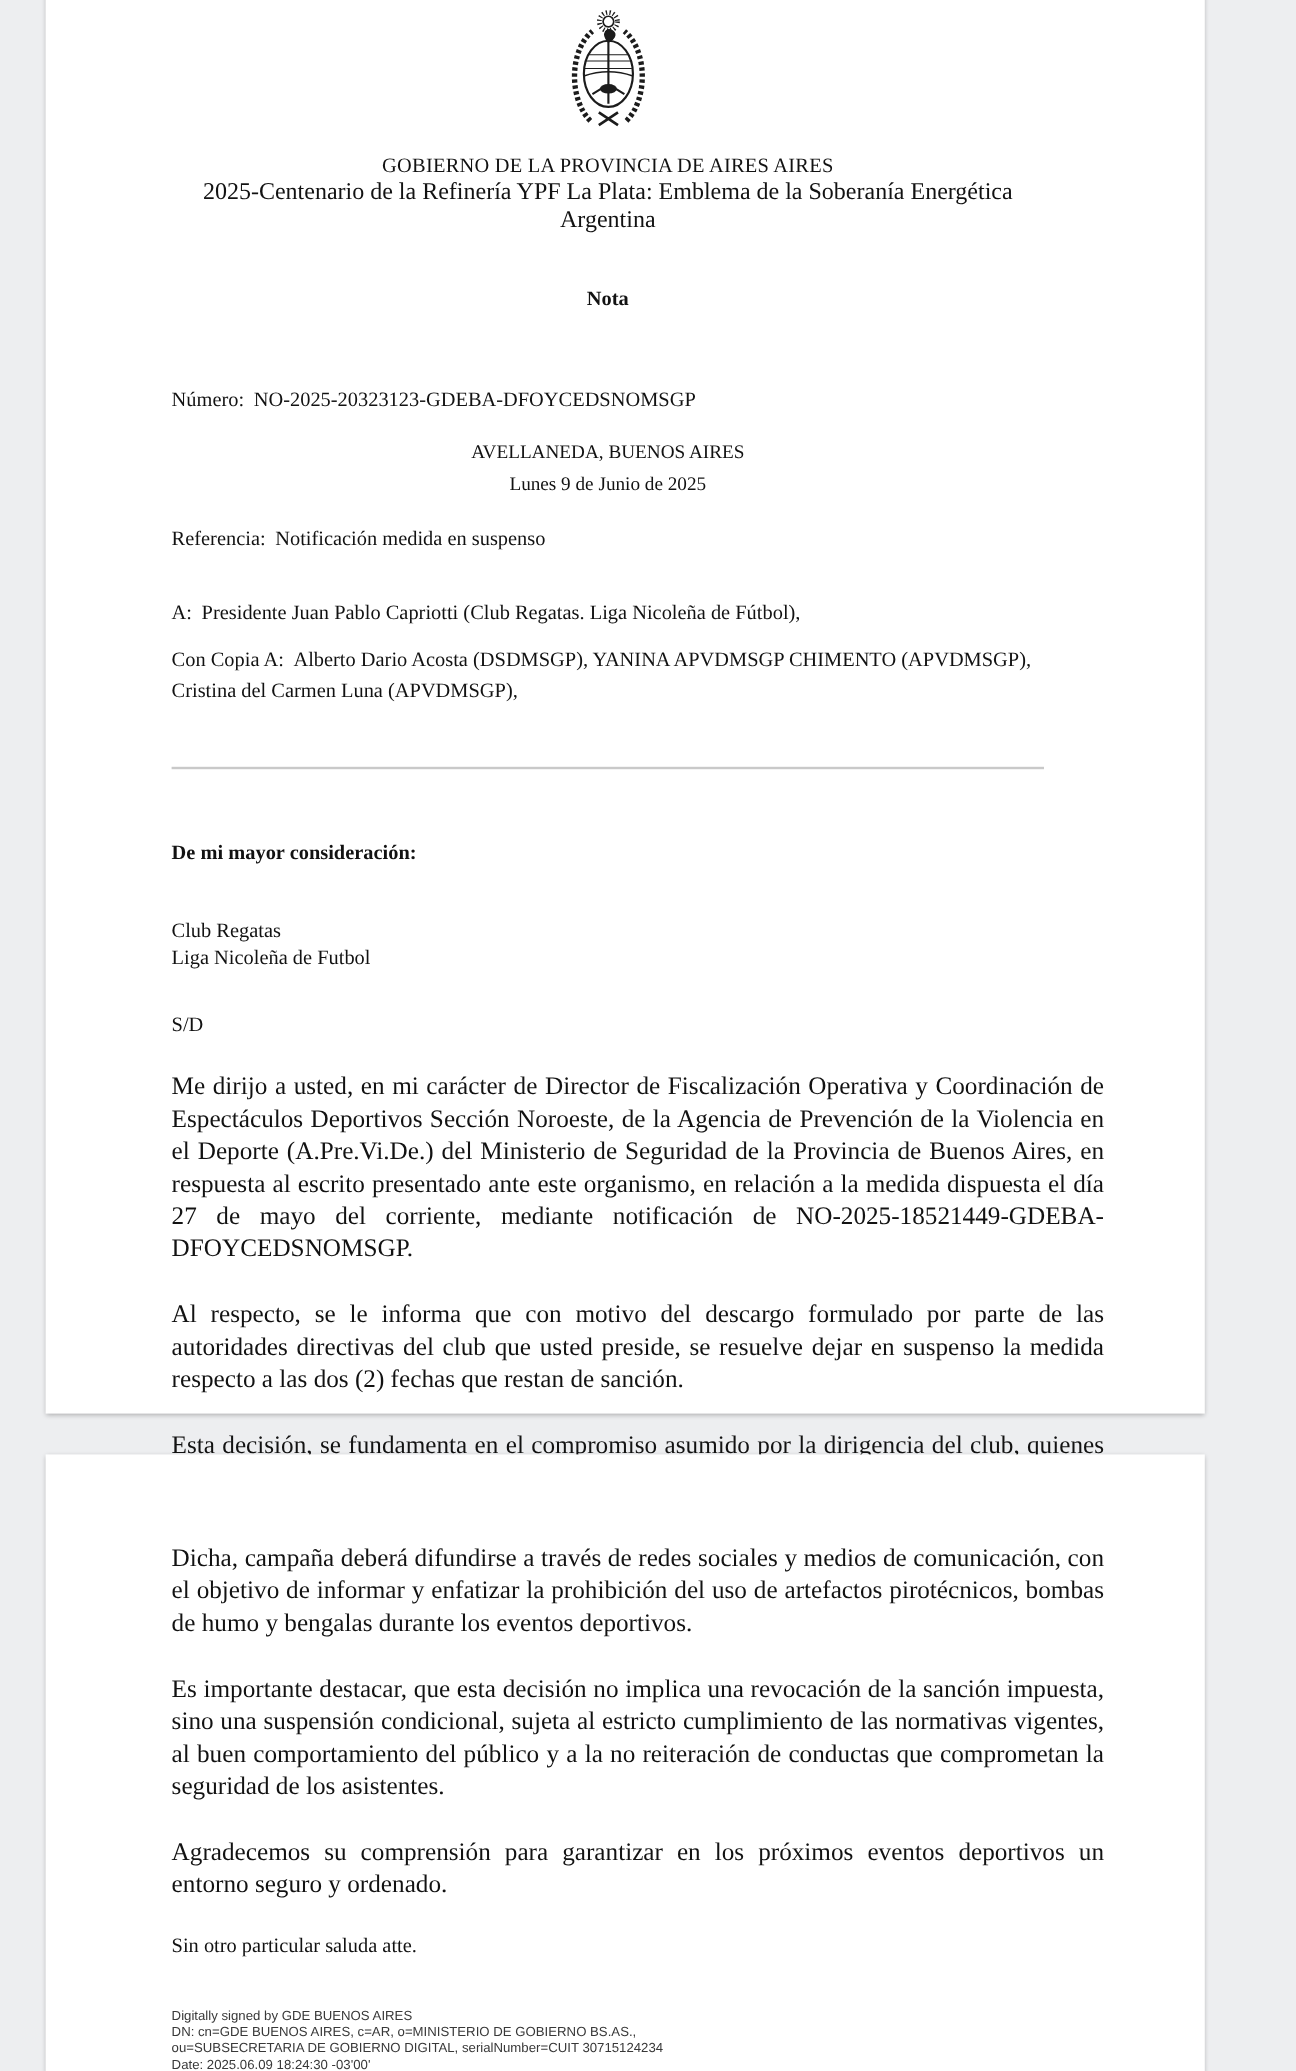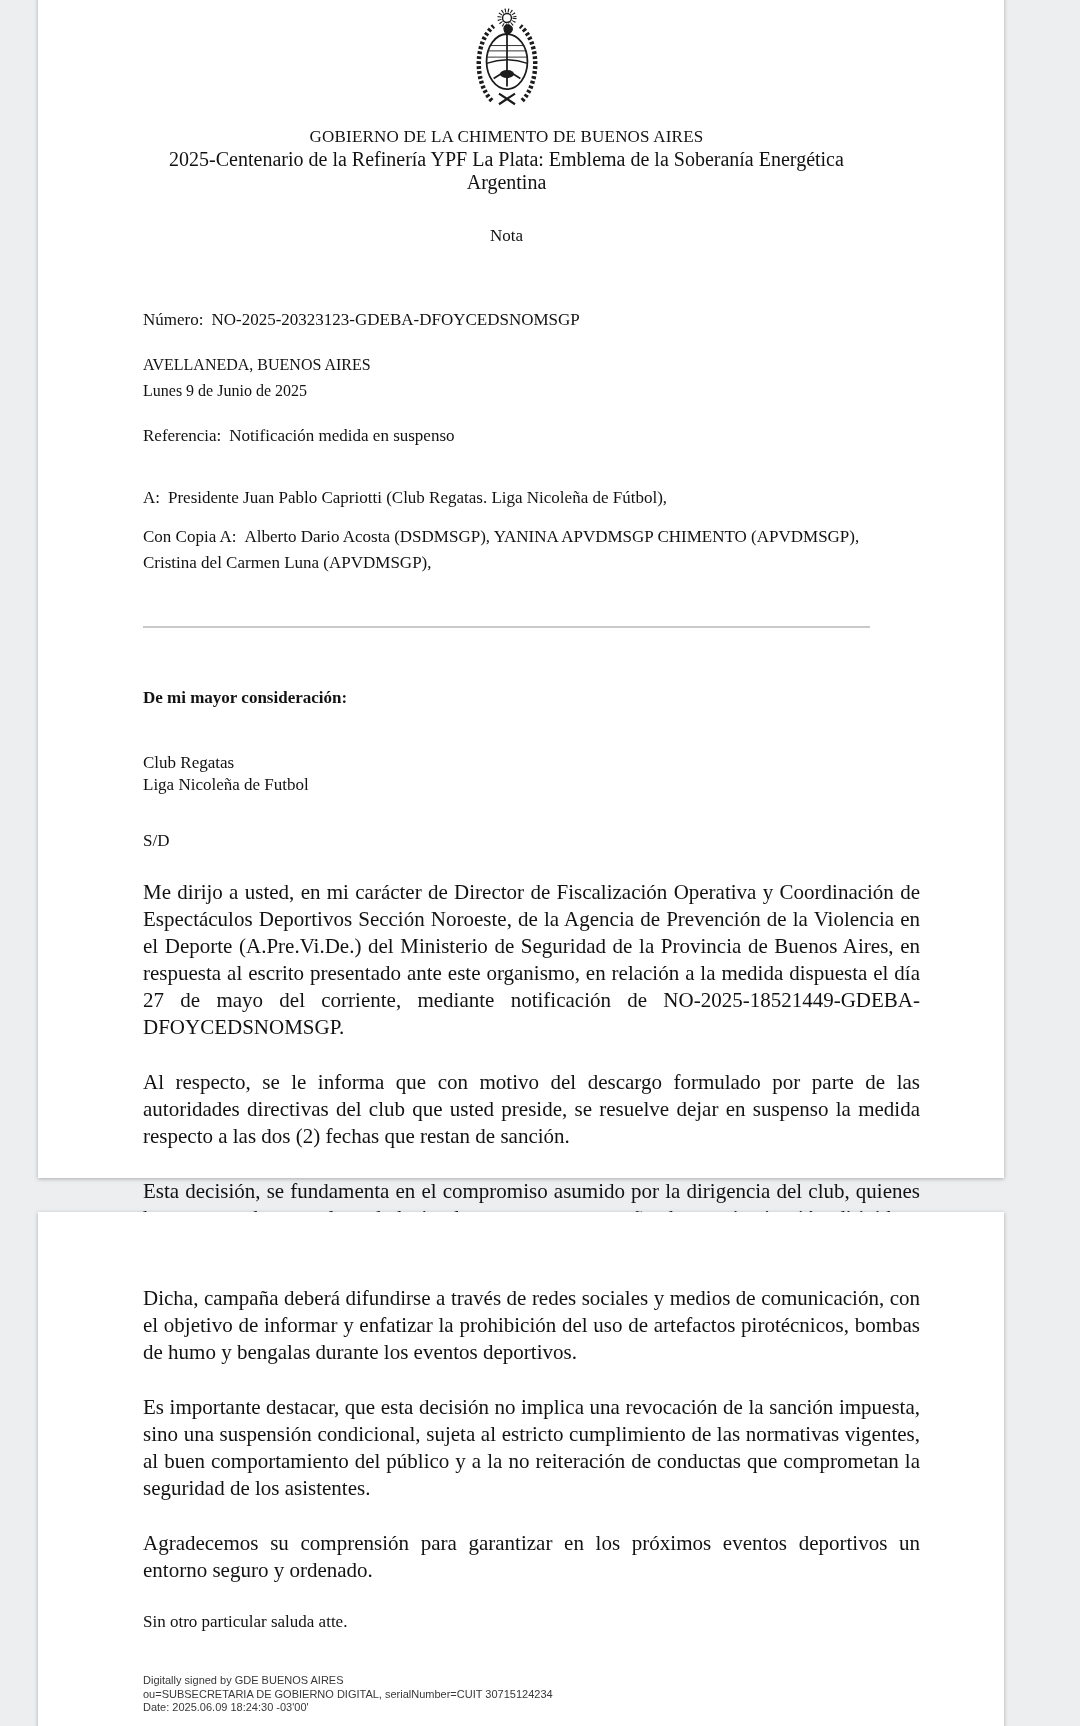--- a/index.html
+++ b/index.html
@@ -14,26 +14,26 @@
     box-shadow:0 1px 4px rgba(0,0,0,0.28);
   }
   #page1{top:-10px;height:1188px;}
   #page2{top:1212px;height:560px;}
   .inner{padding:0 84px 0 105px;}
   .narrow{width:727px;}
   .center{text-align:center;}
   .crest-wrap{text-align:center;padding-top:18px;}
   .org-line{font-size:17px;line-height:22px;margin-top:14px;letter-spacing:.2px;}
   .motto-line{font-size:20px;line-height:23px;}
-  .doc-type{font-weight:normal;font-size:17px;margin-top:32px;}
+  .doc-type{font-weight:bold;font-size:17px;margin-top:44px;}
   .meta-line{font-size:17px;line-height:24px;}
   .lbl{font-weight:normal;}
   .lbl + .val{margin-left:8px;}
   .numero{margin-top:62px;}
-  .place-date{text-align:left;margin-top:20px;}
+  .place-date{text-align:center;margin-top:20px;}
   .place-date div{line-height:26px;}
   .referencia{margin-top:20px;}
   .to-line{margin-top:38px;}
   .cc-line{margin-top:14px;line-height:26px;}
   hr.sep{border:none;border-top:2px solid #c9c9c9;margin:50px 0 0 0;}
   .salutation{font-weight:bold;font-size:17px;margin-top:60px;}
   .addressee{margin-top:44px;font-size:17px;line-height:21.5px;}
   .sd{margin-top:36px;font-size:17px;}
   .para{
     font-size:21px;line-height:27px;text-align:justify;
@@ -70,21 +70,21 @@
               <path d="M26 42 H64 M24 48 H66 M23 55 H67"></path>
             </g>
             <path d="M45 30 V88" stroke-width="2"></path>
             <path d="M45 30 C38 22 44 16 49 20 C53 23 50 28 45 30 Z" fill="#1c1c1c"></path>
             <ellipse cx="45" cy="74" rx="8" ry="4.5" fill="#1c1c1c" stroke="none"></ellipse>
             <path d="M30 79 L38 74 M60 79 L52 74" stroke-width="2"></path>
           </g>
         </svg>
       </div>
 
-      <div class="center org-line">GOBIERNO DE LA CHIMENTO DE BUENOS AIRES</div>
+      <div class="center org-line">GOBIERNO DE LA PROVINCIA DE AIRES AIRES</div>
       <div class="center motto-line">2025-Centenario de la Refinería YPF La Plata: Emblema de la Soberanía Energética Argentina</div>
       <div class="center doc-type">Nota</div>
 
       <div class="meta-line numero">
         <span class="lbl">Número:</span><span class="val">NO-2025-20323123-GDEBA-DFOYCEDSNOMSGP</span>
       </div>
 
       <div class="place-date">
         <div>AVELLANEDA, BUENOS AIRES</div>
         <div>Lunes 9 de Junio de 2025</div>
@@ -123,20 +123,21 @@
 <div class="page" id="page2">
   <div class="inner p2-top">
     <p class="para" style="margin-top:0">Dicha, campaña deberá difundirse a través de redes sociales y medios de comunicación, con el objetivo de informar y enfatizar la prohibición del uso de artefactos pirotécnicos, bombas de humo y bengalas durante los eventos deportivos.</p>
     <p class="para">Es importante destacar, que esta decisión no implica una revocación de la sanción impuesta, sino una suspensión condicional, sujeta al estricto cumplimiento de las normativas vigentes, al buen comportamiento del público y a la no reiteración de conductas que comprometan la seguridad de los asistentes.</p>
     <p class="para">Agradecemos su comprensión para garantizar en los próximos eventos deportivos un entorno seguro y ordenado.</p>
 
     <div class="closing">Sin otro particular saluda atte.</div>
 
     <div class="digital-sig">
       <div>Digitally signed by GDE BUENOS AIRES</div>
+      <div>DN: cn=GDE BUENOS AIRES, c=AR, o=MINISTERIO DE GOBIERNO BS.AS.,</div>
       <div>ou=SUBSECRETARIA DE GOBIERNO DIGITAL, serialNumber=CUIT 30715124234</div>
       <div>Date: 2025.06.09 18:24:30 -03'00'</div>
     </div>
 
     <div class="signer">
       <div>Leonardo Ariel Campos</div>
       <div>Director</div>
 
     </div>
   </div>

